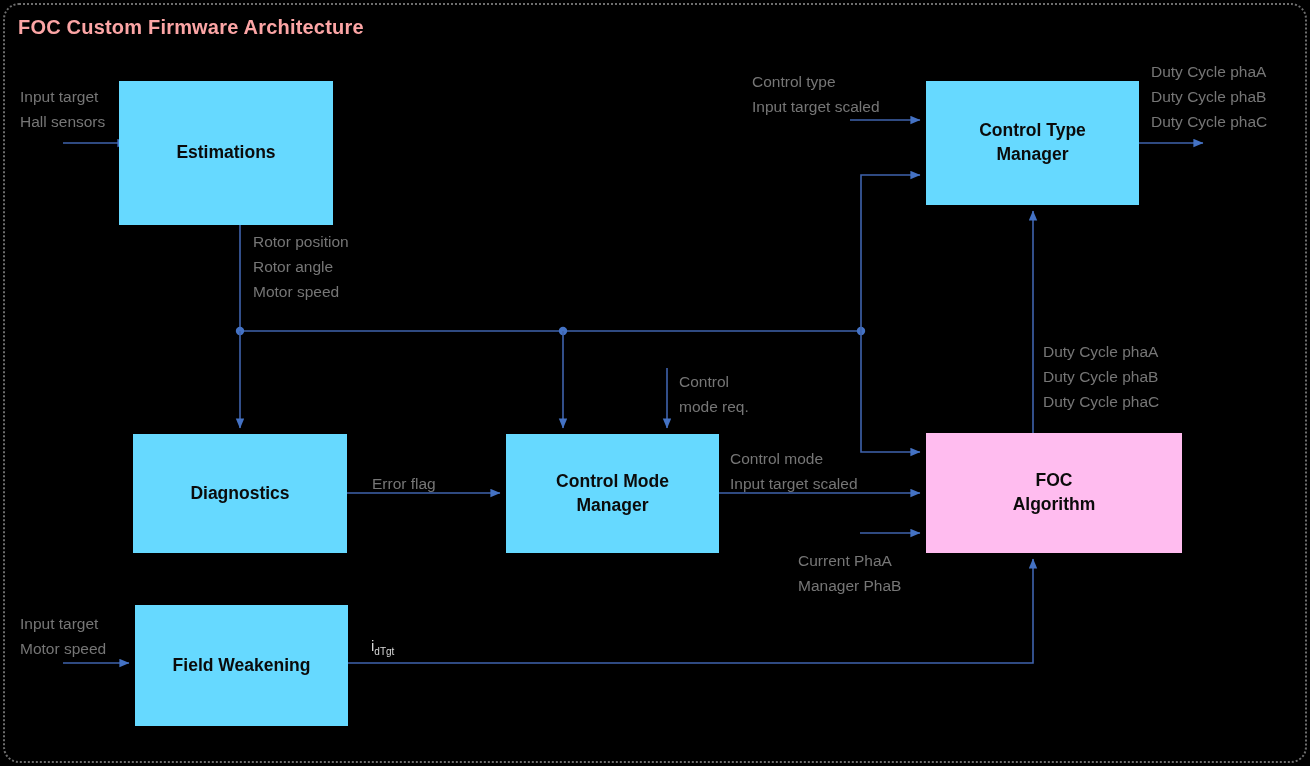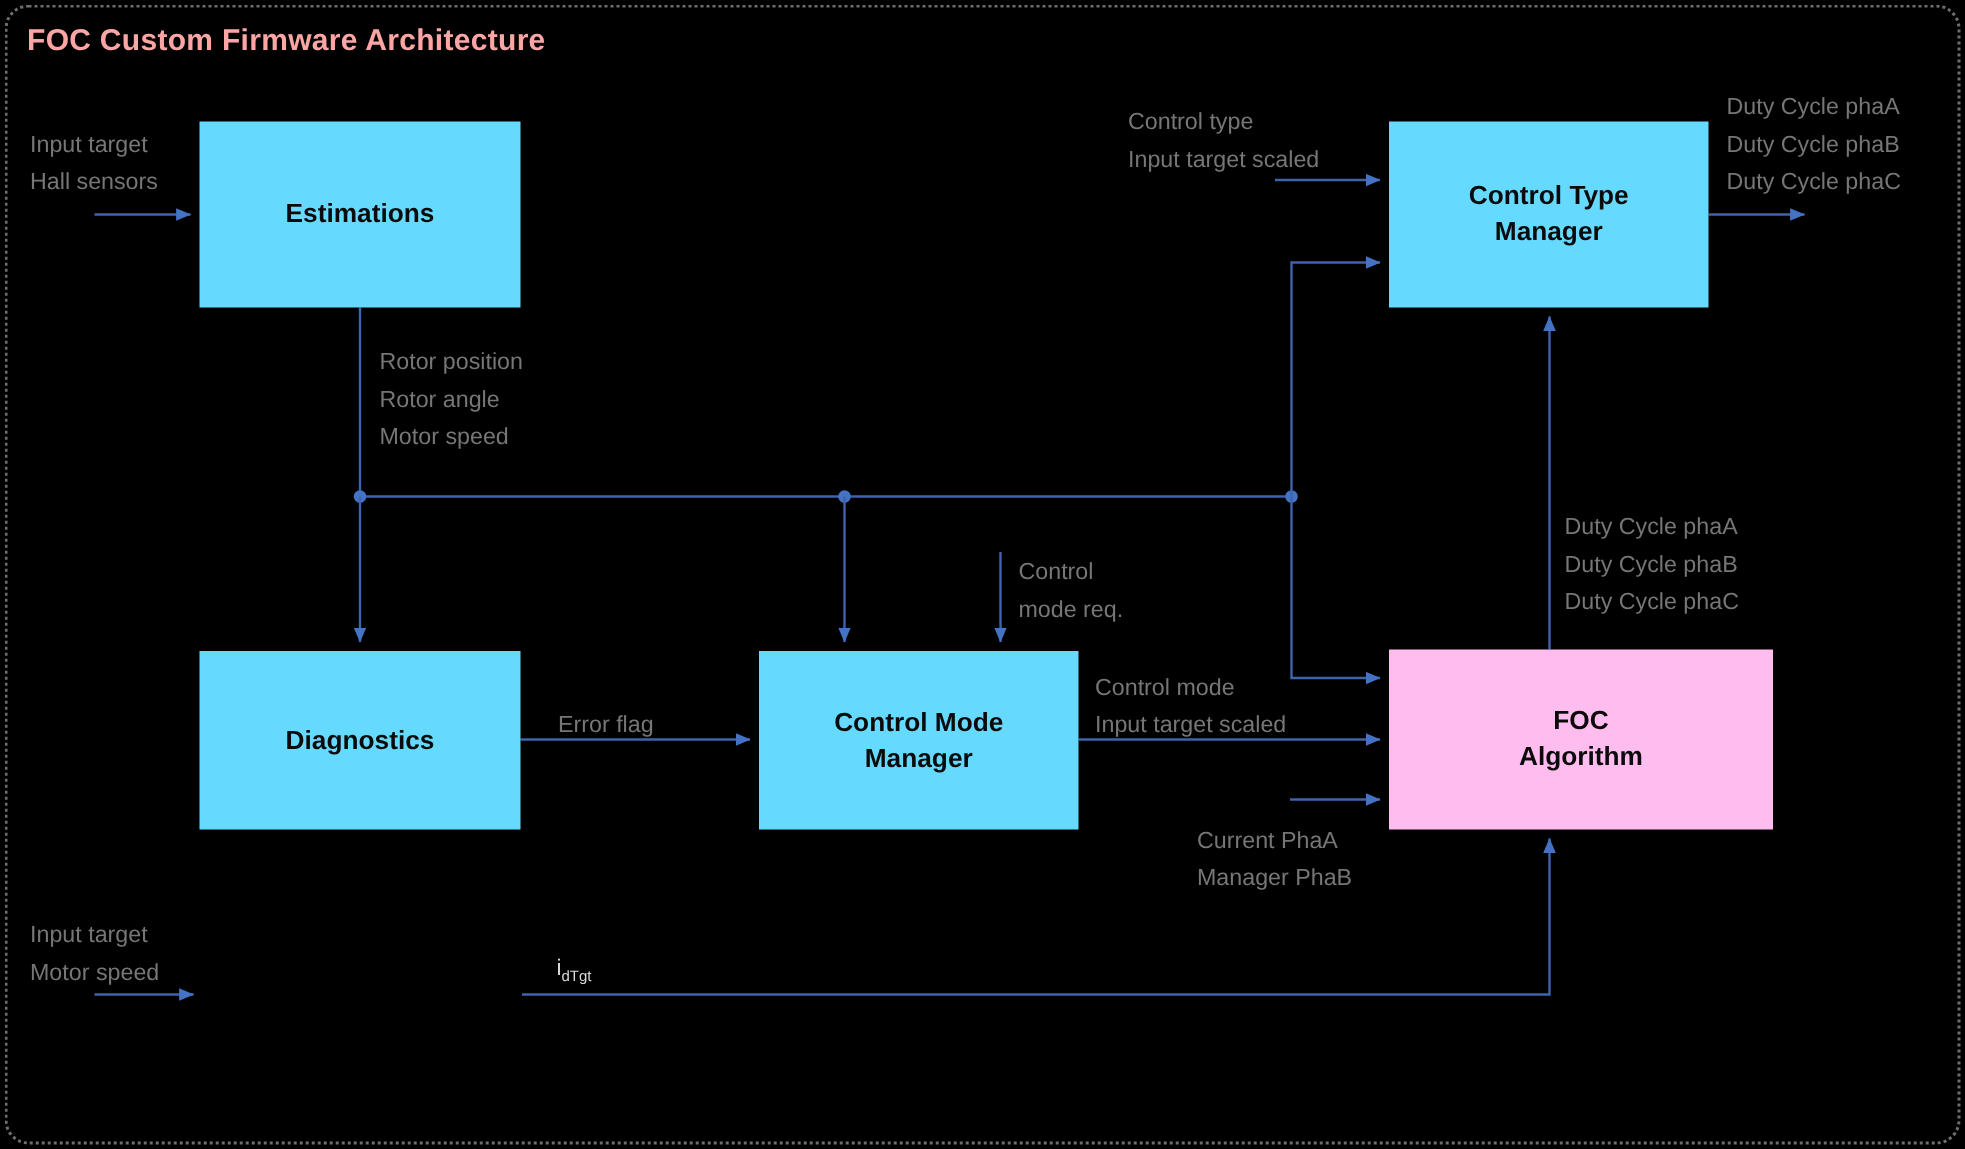--- a/index.html
+++ b/index.html
@@ -70,21 +70,21 @@
 
     <path class="ln" d="M860,533 L920,533" marker-end="url(#ah)"></path>
 
     <path class="ln" d="M1033,433 L1033,211" marker-end="url(#ah)"></path>
 
     <path class="ln" d="M348,663 L1033,663 L1033,559" marker-end="url(#ah)"></path>
 
     <path class="ln" d="M63,663 L129,663" marker-end="url(#ah)"></path>
   </svg>
 
-  <div class="blk cyan" style="left:133px;top:81px;width:214px;height:124px;">
+  <div class="blk cyan" style="left:119px;top:81px;width:214px;height:144px;">
     <span>Estimations</span>
   </div>
 
   <div class="blk cyan" style="left:926px;top:81px;width:213px;height:124px;">
     <span style="white-space:pre-line;">Control Type
 Manager</span>
   </div>
 
   <div class="blk cyan" style="left:133px;top:434px;width:214px;height:119px;">
     <span>Diagnostics</span>
@@ -93,20 +93,23 @@
   <div class="blk cyan" style="left:506px;top:434px;width:213px;height:119px;">
     <span style="white-space:pre-line;">Control Mode
 Manager</span>
   </div>
 
   <div class="blk pink" style="left:926px;top:433px;width:256px;height:120px;">
     <span style="white-space:pre-line;">FOC
 Algorithm</span>
   </div>
 
+  <div class="blk cyan" style="left:135px;top:605px;width:213px;height:121px;">
+    <span>Field Weakening</span>
+  </div>
 
   <div class="lbl" style="left:20px;top:84px;">
     <div>Input target</div>
     <div>Hall sensors</div>
   </div>
 
   <div class="lbl" style="left:253px;top:229px;">
     <div>Rotor position</div>
     <div>Rotor angle</div>
     <div>Motor speed</div>

